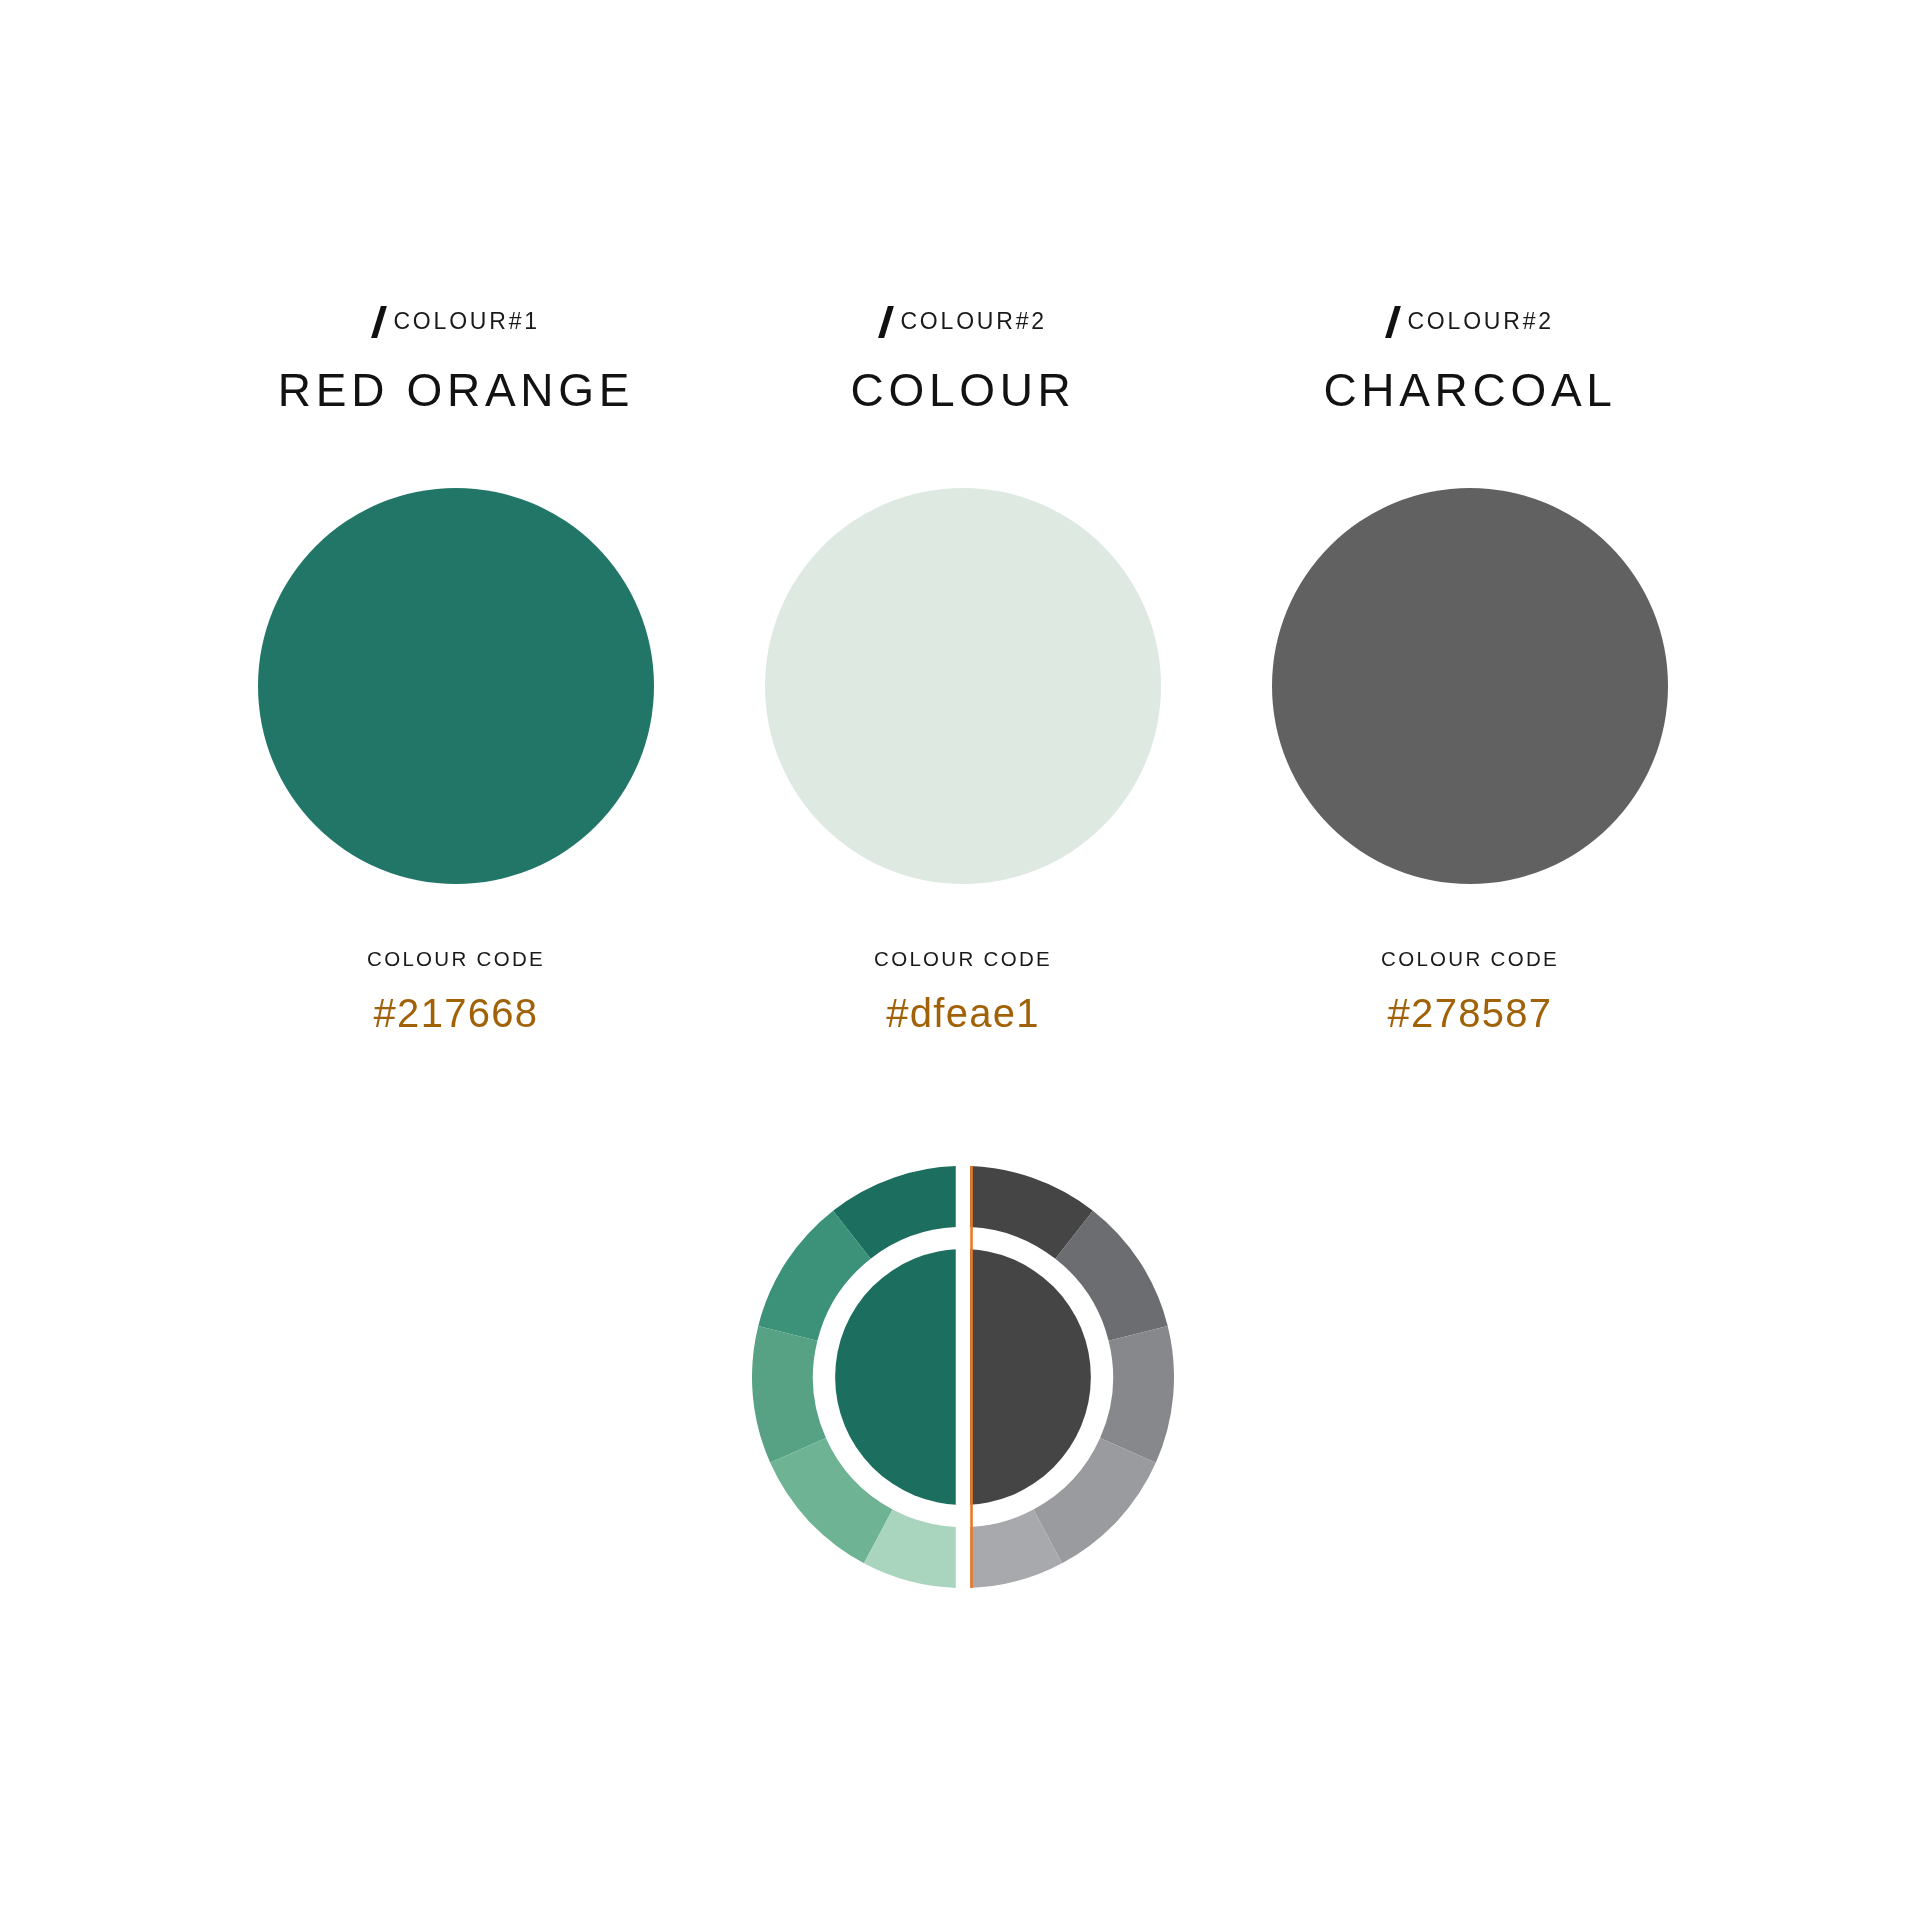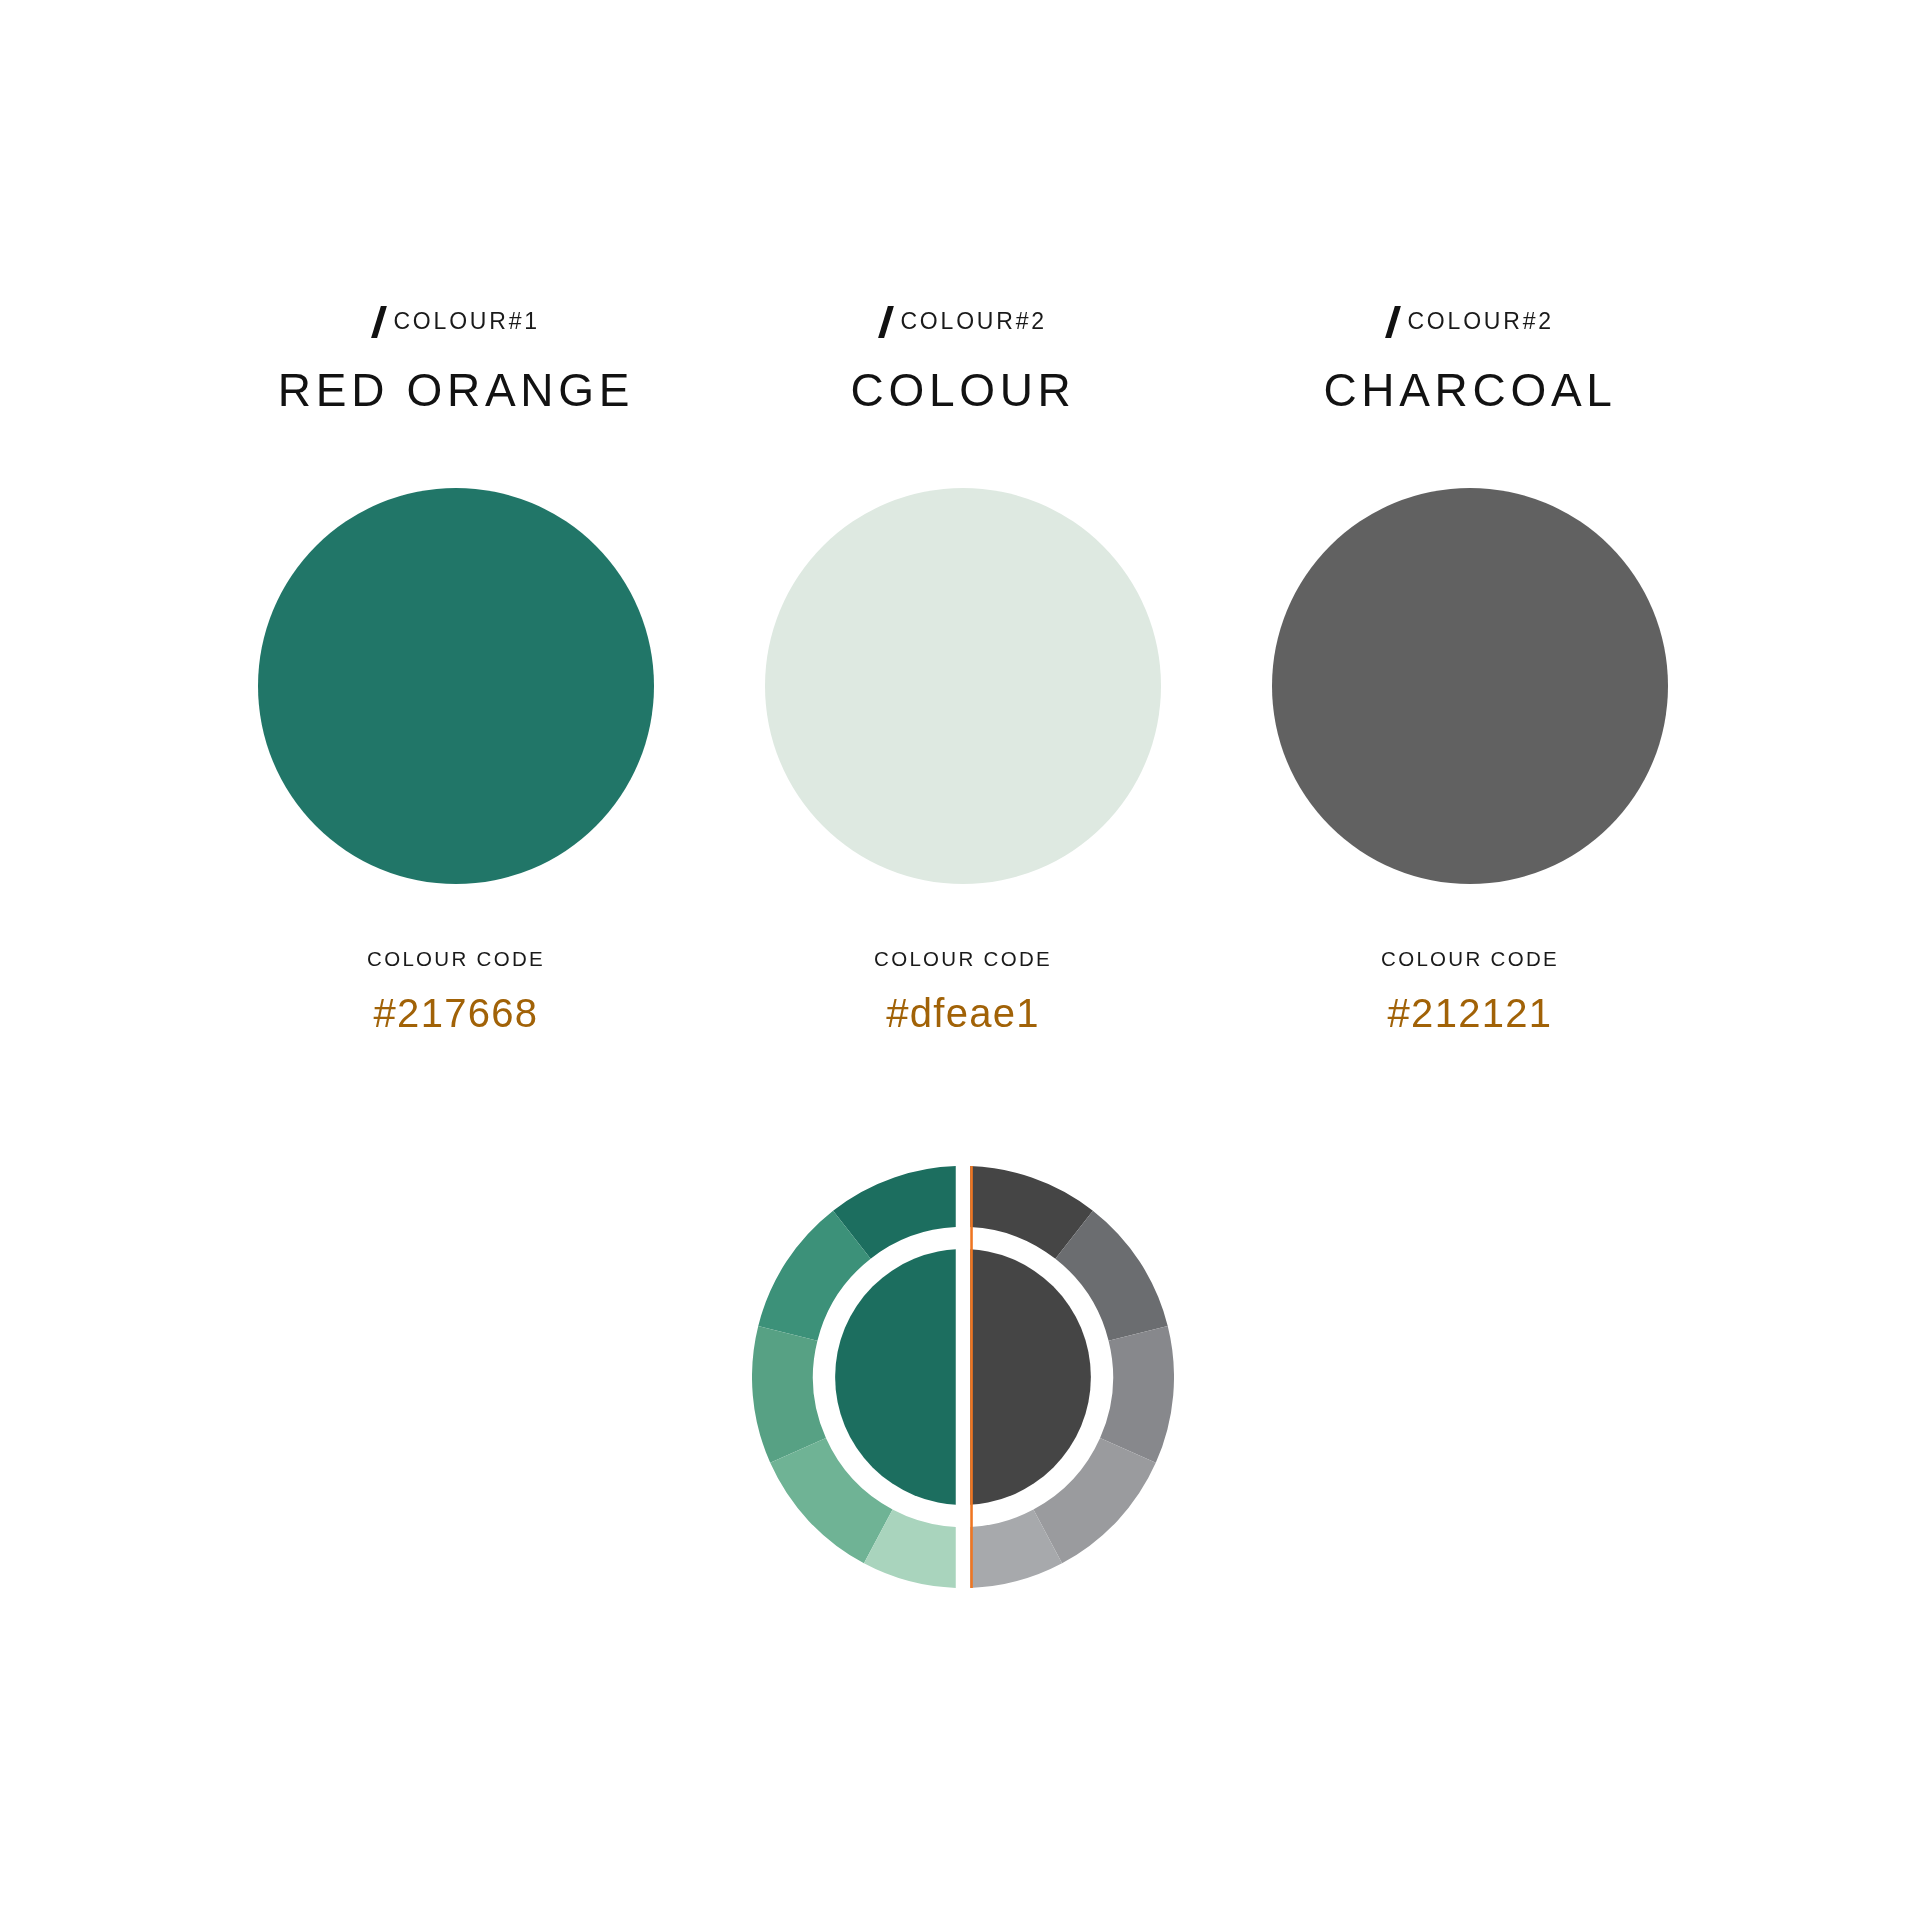--- a/index.html
+++ b/index.html
@@ -153,21 +153,21 @@
     </div>
 
     <div class="swatch">
       <div class="swatch-eyebrow">
         <span class="slash-icon"></span>
         <span class="swatch-index">COLOUR#2</span>
       </div>
       <div class="swatch-name">CHARCOAL</div>
       <div class="swatch-disc" style="background: rgb(97, 97, 97);"></div>
       <div class="swatch-code-label">COLOUR CODE</div>
-      <div class="swatch-code-value">#212121</div>
+      <div class="swatch-code-value">#278587</div>
     </div>
 
   </div>
 
   <div class="logo-wrap">
     <svg viewBox="0 0 990 990">
         <defs>
           <clipPath id="clip-left">
             <rect x="0" y="0" width="478" height="990"></rect>
           </clipPath>

